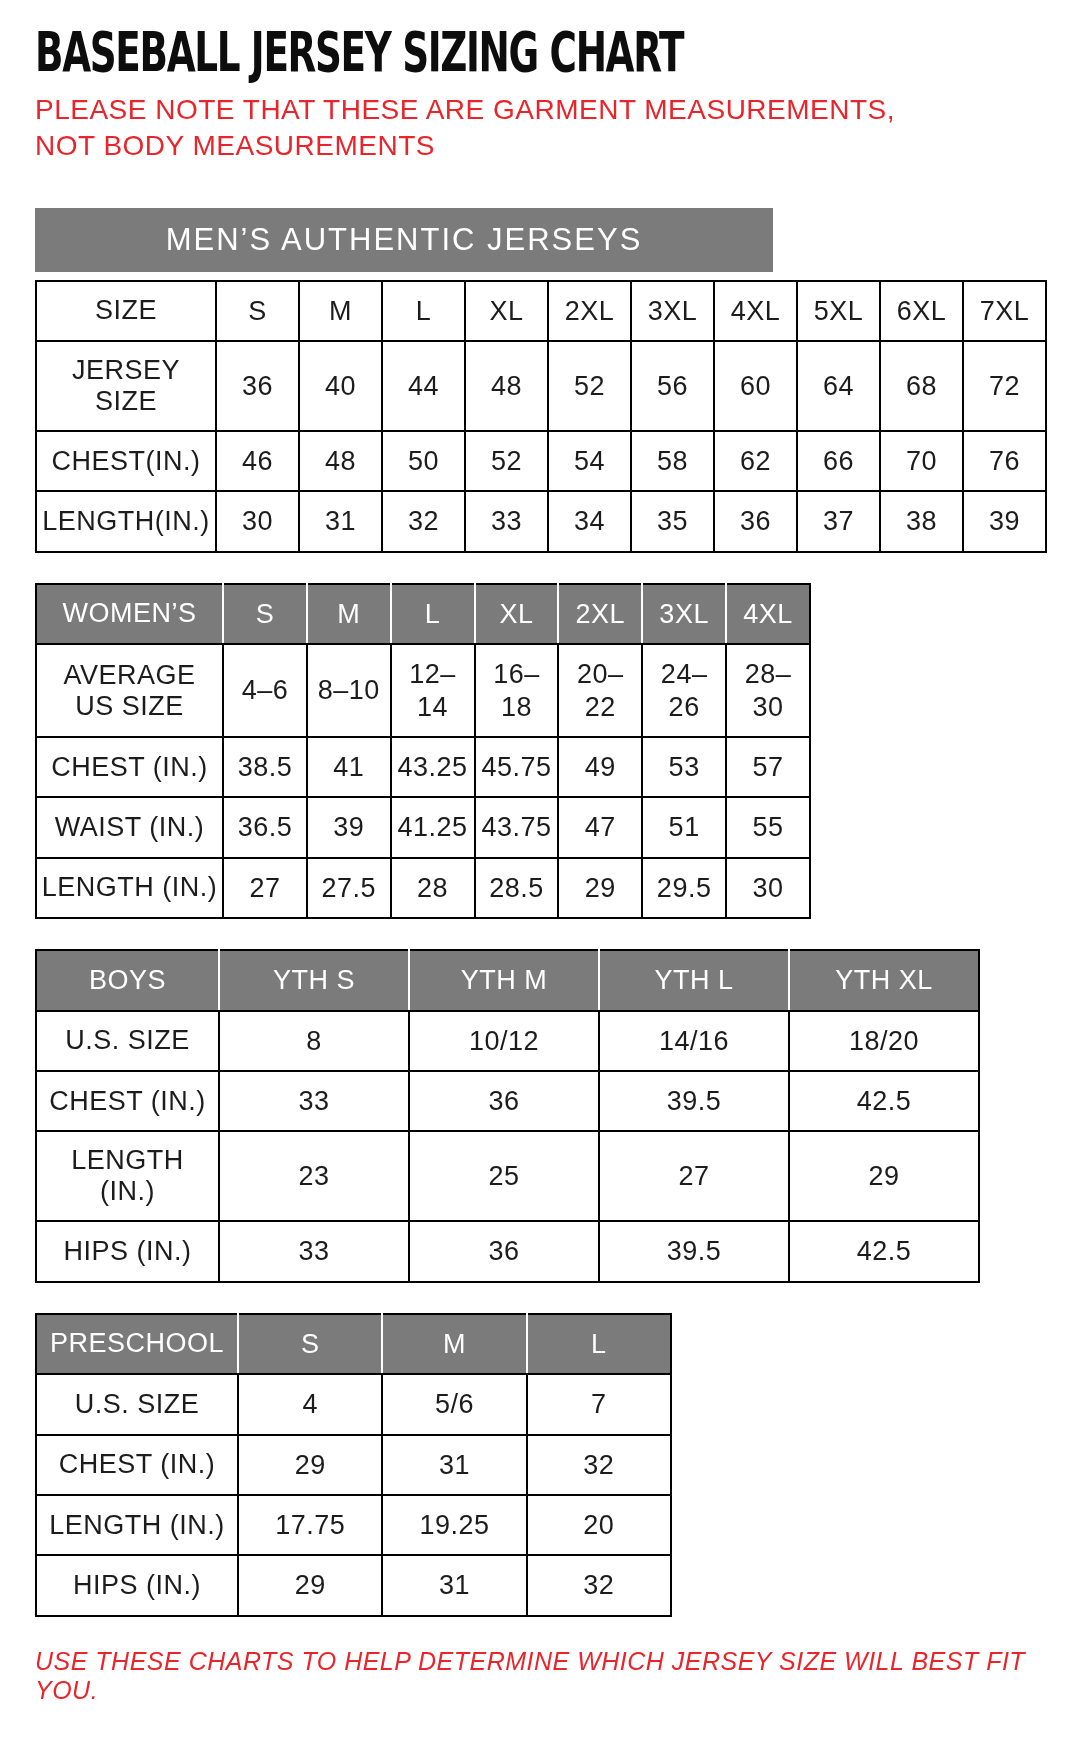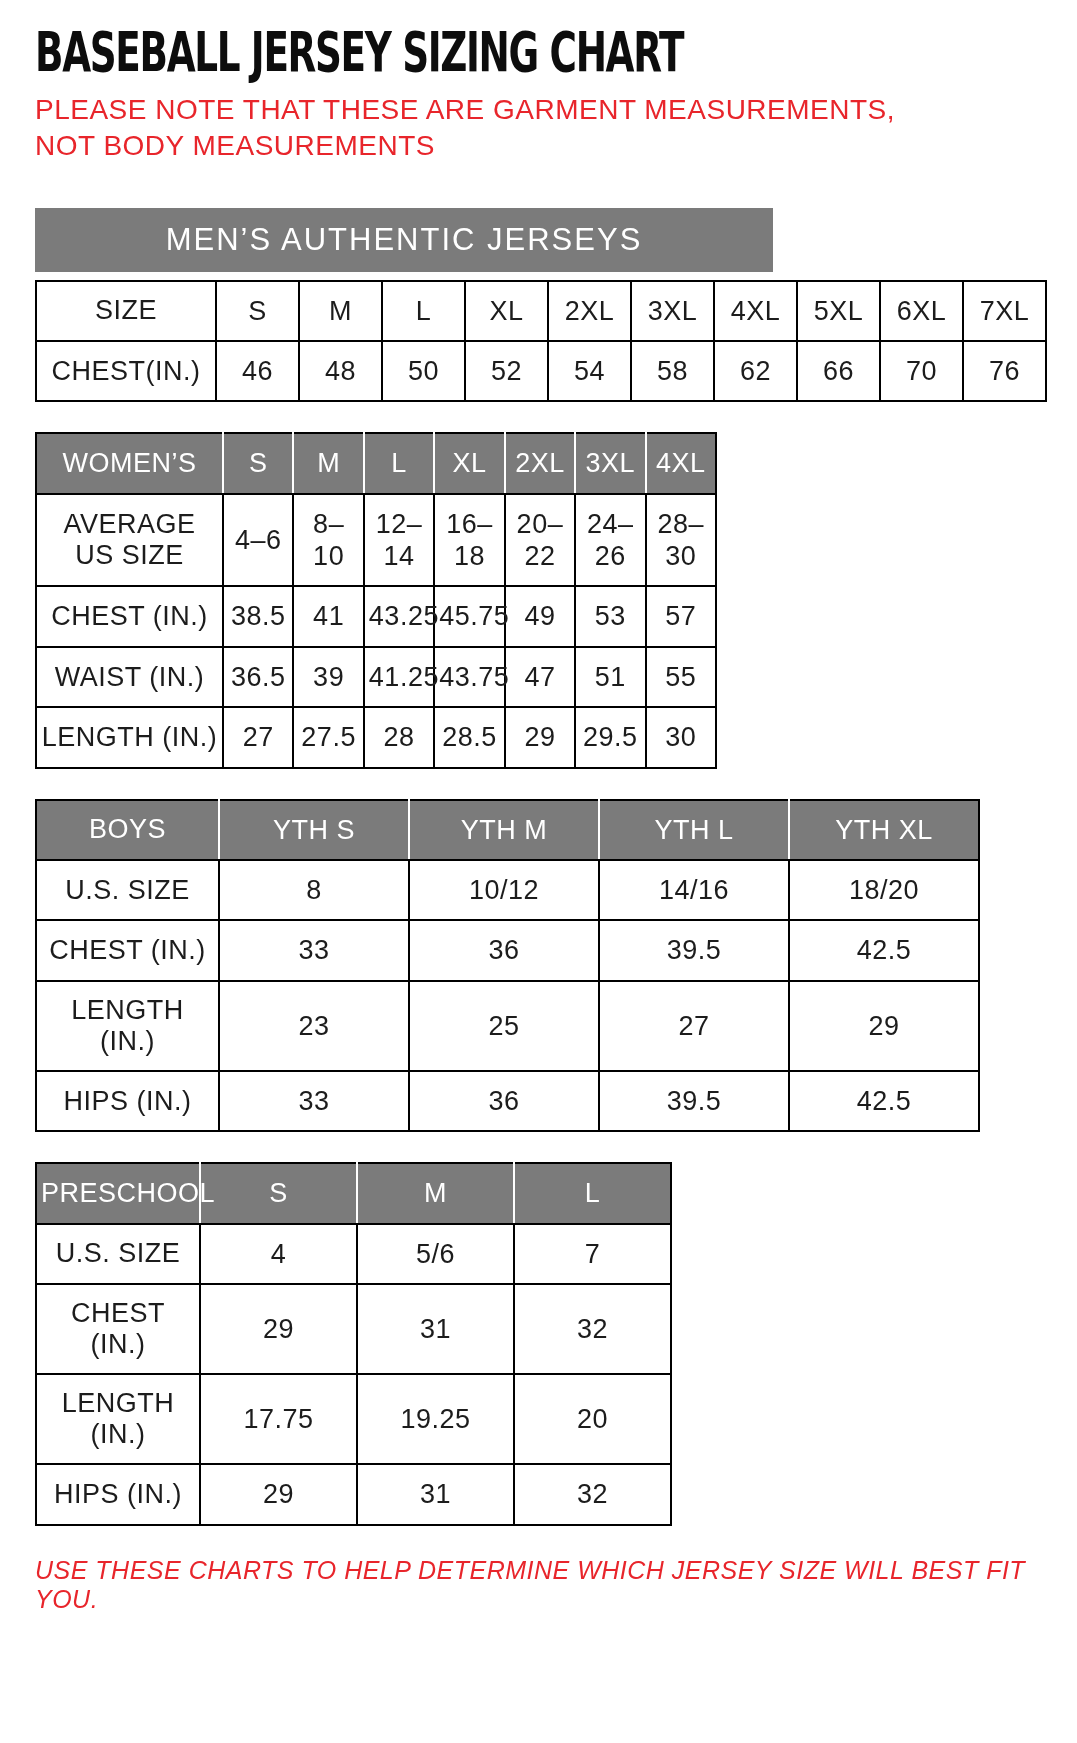--- a/index.html
+++ b/index.html
@@ -75,26 +75,26 @@
     background:var(--gray);
     color:#ffffff;
     border-right-color:#ffffff;
   }
   table.sizes td.hcell:last-child{
     border-right-color:var(--line);
   }
 
   .tbl-mens{width:1012px;}
   .tbl-mens td:first-child{width:180px;}
-  .tbl-womens{width:682px;}
+  .tbl-womens{width:776px;}
   .tbl-womens td:first-child{width:187px;}
   .tbl-boys{width:945px;}
   .tbl-boys td:first-child{width:183px;}
   .tbl-preschool{width:637px;}
-  .tbl-preschool td:first-child{width:164px;}
+  .tbl-preschool td:first-child{width:202px;}
 
   .footer{
     color:var(--red);
     font-size:25px;
     letter-spacing:0.5px;
     margin-top:14px;
     font-style:italic;
   }
 </style>
 </head>
@@ -117,32 +117,58 @@
             <td class="vcell">L</td>
             <td class="vcell">XL</td>
             <td class="vcell">2XL</td>
             <td class="vcell">3XL</td>
             <td class="vcell">4XL</td>
             <td class="vcell">5XL</td>
             <td class="vcell">6XL</td>
             <td class="vcell">7XL</td>
           </tr>
           <tr>
+            <td class="label-cell">JERSEY SIZE</td>
+            <td class="vcell">36</td>
+            <td class="vcell">40</td>
+            <td class="vcell">44</td>
+            <td class="vcell">48</td>
+            <td class="vcell">52</td>
+            <td class="vcell">56</td>
+            <td class="vcell">60</td>
+            <td class="vcell">64</td>
+            <td class="vcell">68</td>
+            <td class="vcell">72</td>
+          </tr>
+          <tr>
             <td class="label-cell">CHEST(IN.)</td>
             <td class="vcell">46</td>
             <td class="vcell">48</td>
             <td class="vcell">50</td>
             <td class="vcell">52</td>
             <td class="vcell">54</td>
             <td class="vcell">58</td>
             <td class="vcell">62</td>
             <td class="vcell">66</td>
             <td class="vcell">70</td>
             <td class="vcell">76</td>
           </tr>
+          <tr>
+            <td class="label-cell">LENGTH(IN.)</td>
+            <td class="vcell">30</td>
+            <td class="vcell">31</td>
+            <td class="vcell">32</td>
+            <td class="vcell">33</td>
+            <td class="vcell">34</td>
+            <td class="vcell">35</td>
+            <td class="vcell">36</td>
+            <td class="vcell">37</td>
+            <td class="vcell">38</td>
+            <td class="vcell">39</td>
+          </tr>
         </tbody>
       </table>
   </section>
 
   <section class="tbl-section">
     <table class="sizes tbl-womens">
         <tbody>
           <tr>
             <td class="hcell label-cell">WOMEN’S</td>
             <td class="hcell">S</td>

